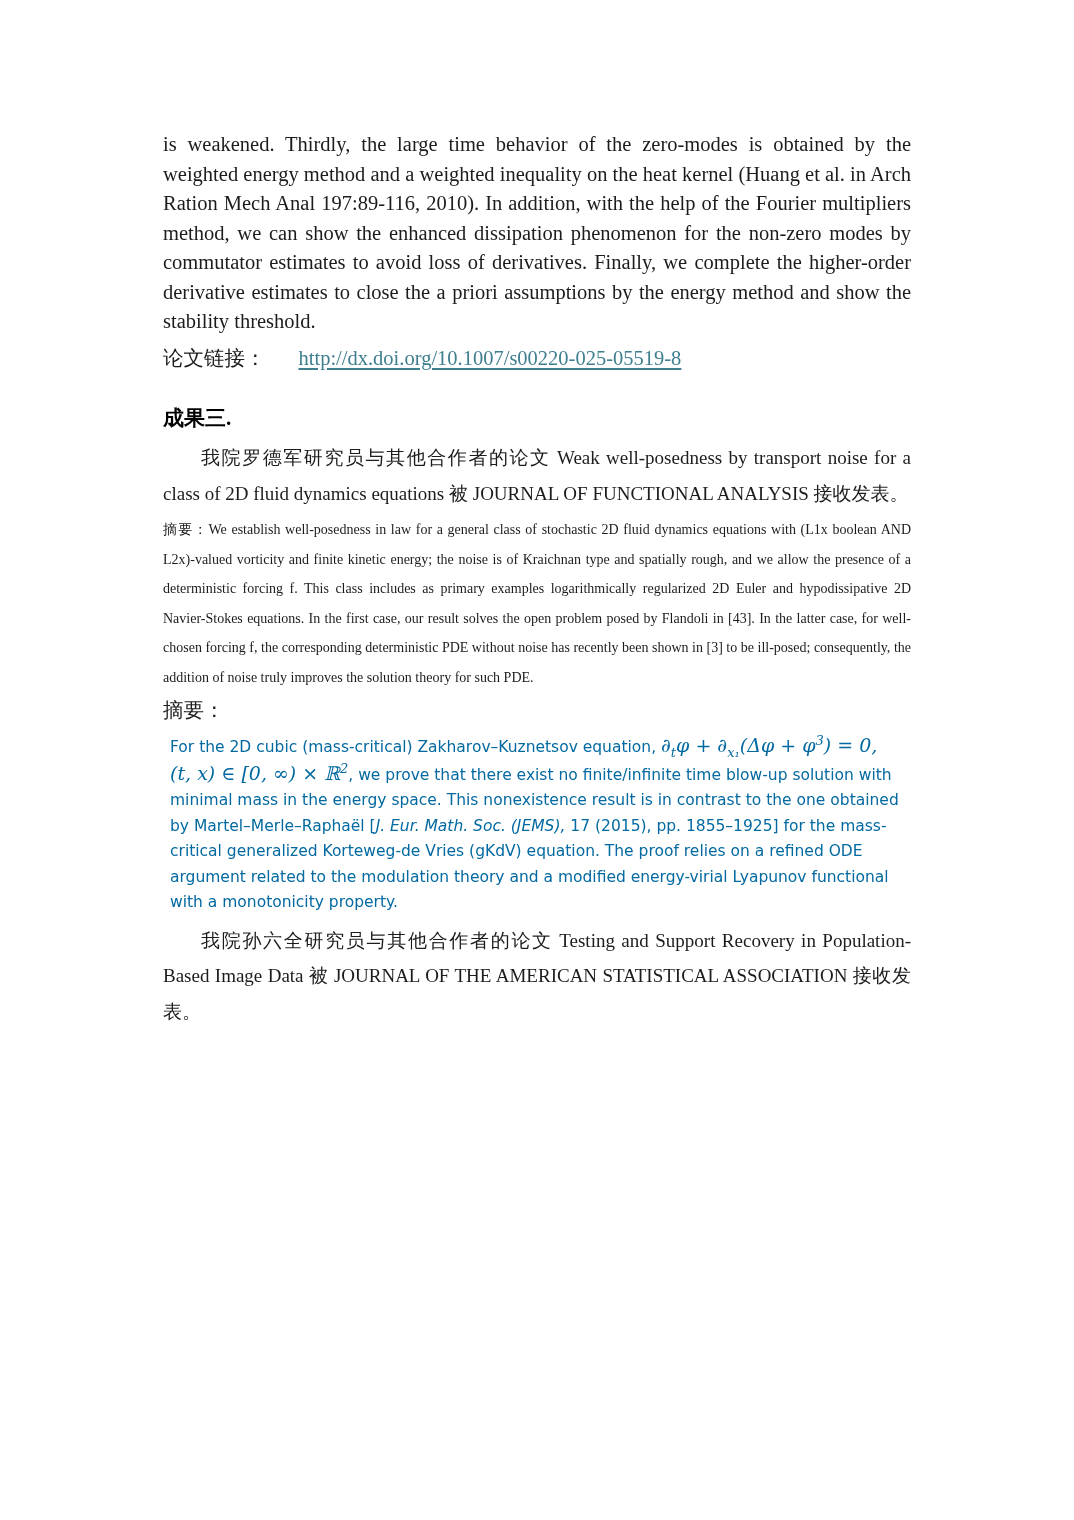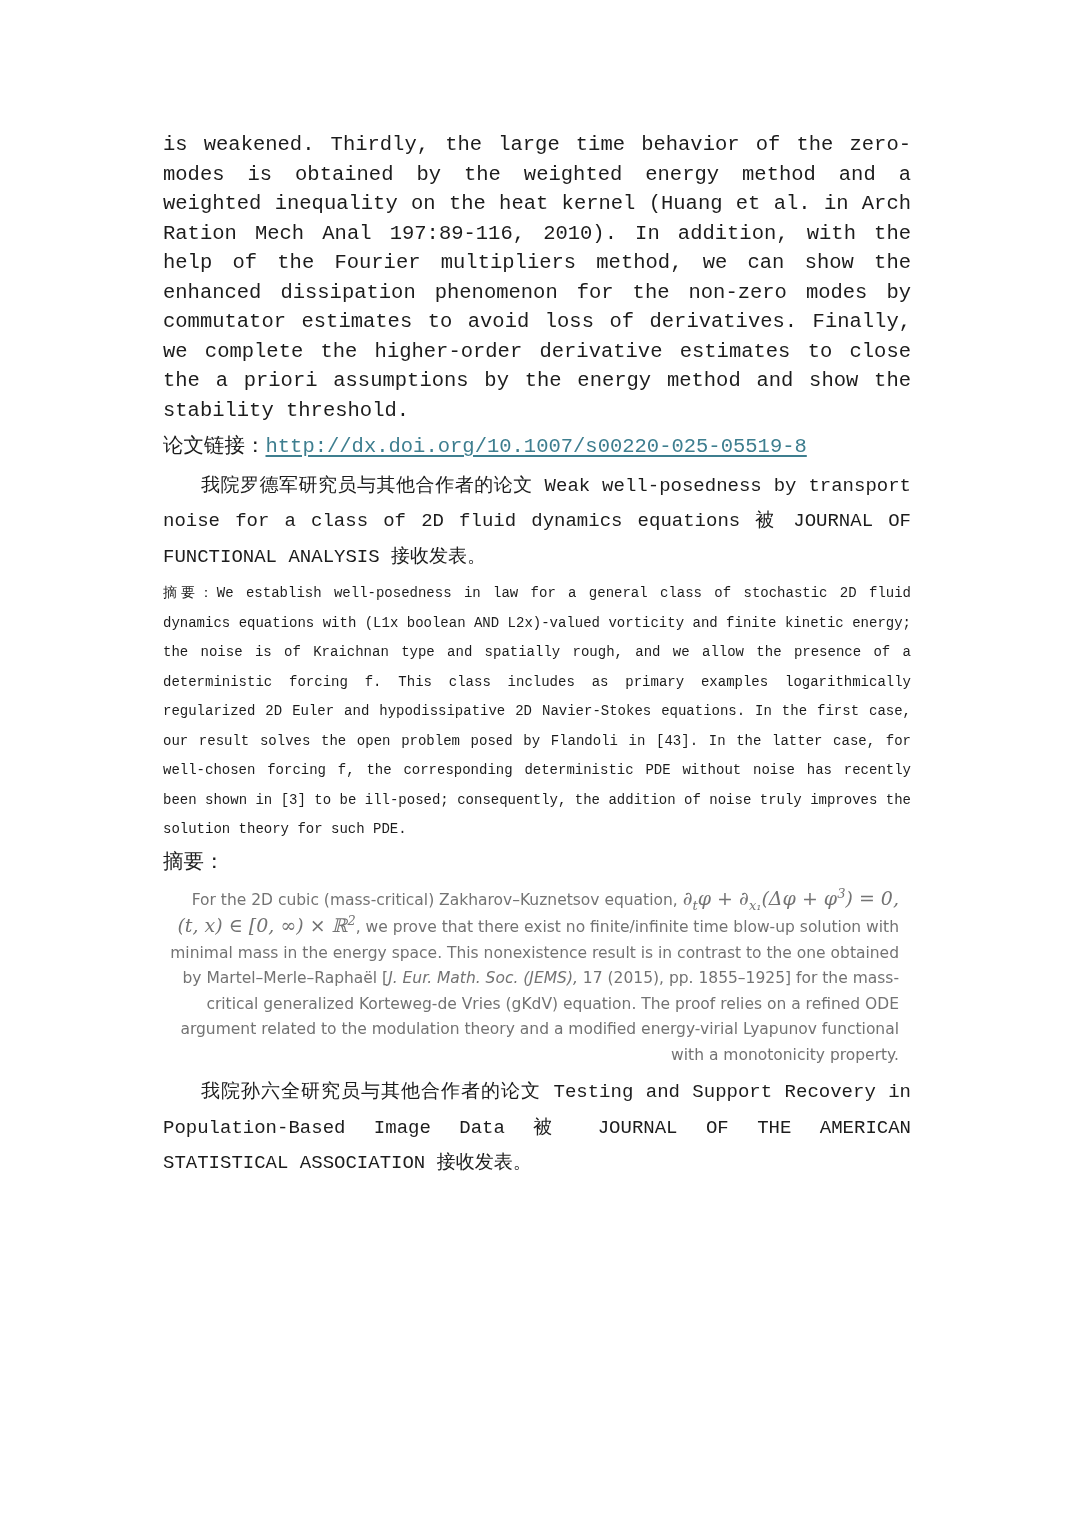--- a/index.html
+++ b/index.html
@@ -9,37 +9,38 @@
     color: #1c1c1c;
     -webkit-font-smoothing: antialiased;
   }
   .page {
     box-sizing: border-box;
     width: 1074px; height: 1520px;
     padding: 130px 163px 0 163px;
     background: #ffffff;
     overflow: hidden;
   }
-  p { margin: 0; font-family: Liberation Mono, monospace; }
+  p { margin: 0; }
   .body-par {
     font-size: 20.5px;
     line-height: 29.5px;
     text-align: justify;
   }
   .linkline {
     font-size: 20.5px;
     line-height: 29.5px;
     margin-top: 7px;
     white-space: nowrap;
   }
   a.doi {
     color: #3e7e8f;
     text-decoration: underline;
     text-underline-offset: 3px;
     cursor: pointer;
+    margin-left: 33px;
   }
   h2.result-heading {
     font-size: 21px;
     font-weight: bold;
     color: #000000;
     margin: 30px 0 0 0;
     line-height: 30px;
     font-family: "Liberation Serif", "DejaVu Serif", serif;
   }
   .intro-par {
@@ -58,22 +59,22 @@
   .abstract-label-line {
     font-size: 20.5px;
     line-height: 30px;
     margin-top: 3px;
   }
   .absbox {
     margin: 8px 12px 0 7px;
     font-family: "DejaVu Sans", "Liberation Sans", sans-serif;
     font-size: 15.5px;
     line-height: 25.5px;
-    color: #737373;
-    text-align: right;
+    color: #0369a1;
+    text-align: left;
   }
   .absbox .jtitle { font-style: italic; }
   .math {
     font-family: "DejaVu Serif", serif;
     font-style: italic;
     font-size: 19px;
   }
   .math sub, .math sup {
     font-size: 13px;
     line-height: 0;
@@ -84,20 +85,21 @@
 </style>
 </head>
 <body>
 
 <div class="page">
 
   <p class="body-par">is weakened. Thirdly, the large time behavior of the zero-modes is obtained by the weighted energy method and a weighted inequality on the heat kernel (Huang et al. in Arch Ration Mech Anal 197:89-116, 2010). In addition, with the help of the Fourier multipliers method, we can show the enhanced dissipation phenomenon for the non-zero modes by commutator estimates to avoid loss of derivatives. Finally, we complete the higher-order derivative estimates to close the a priori assumptions by the energy method and show the stability threshold.</p>
 
   <p class="linkline"><span>论文链接：</span><a class="doi">http://dx.doi.org/10.1007/s00220-025-05519-8</a></p>
 
+  <h2 class="result-heading">成果三.</h2>
 
   <p class="intro-par">我院罗德军研究员与其他合作者的论文 Weak well-posedness by transport noise for a class of 2D fluid dynamics equations 被 JOURNAL OF FUNCTIONAL ANALYSIS 接收发表。</p>
 
   <p class="abstract-par"><span>摘要：</span><span>We establish well-posedness in law for a general class of stochastic 2D fluid dynamics equations with (L1x boolean AND L2x)-valued vorticity and finite kinetic energy; the noise is of Kraichnan type and spatially rough, and we allow the presence of a deterministic forcing f. This class includes as primary examples logarithmically regularized 2D Euler and hypodissipative 2D Navier-Stokes equations. In the first case, our result solves the open problem posed by Flandoli in [43]. In the latter case, for well-chosen forcing f, the corresponding deterministic PDE without noise has recently been shown in [3] to be ill-posed; consequently, the addition of noise truly improves the solution theory for such PDE.</span></p>
 
 
 
 
   <p class="abstract-label-line">摘要：</p>
 

